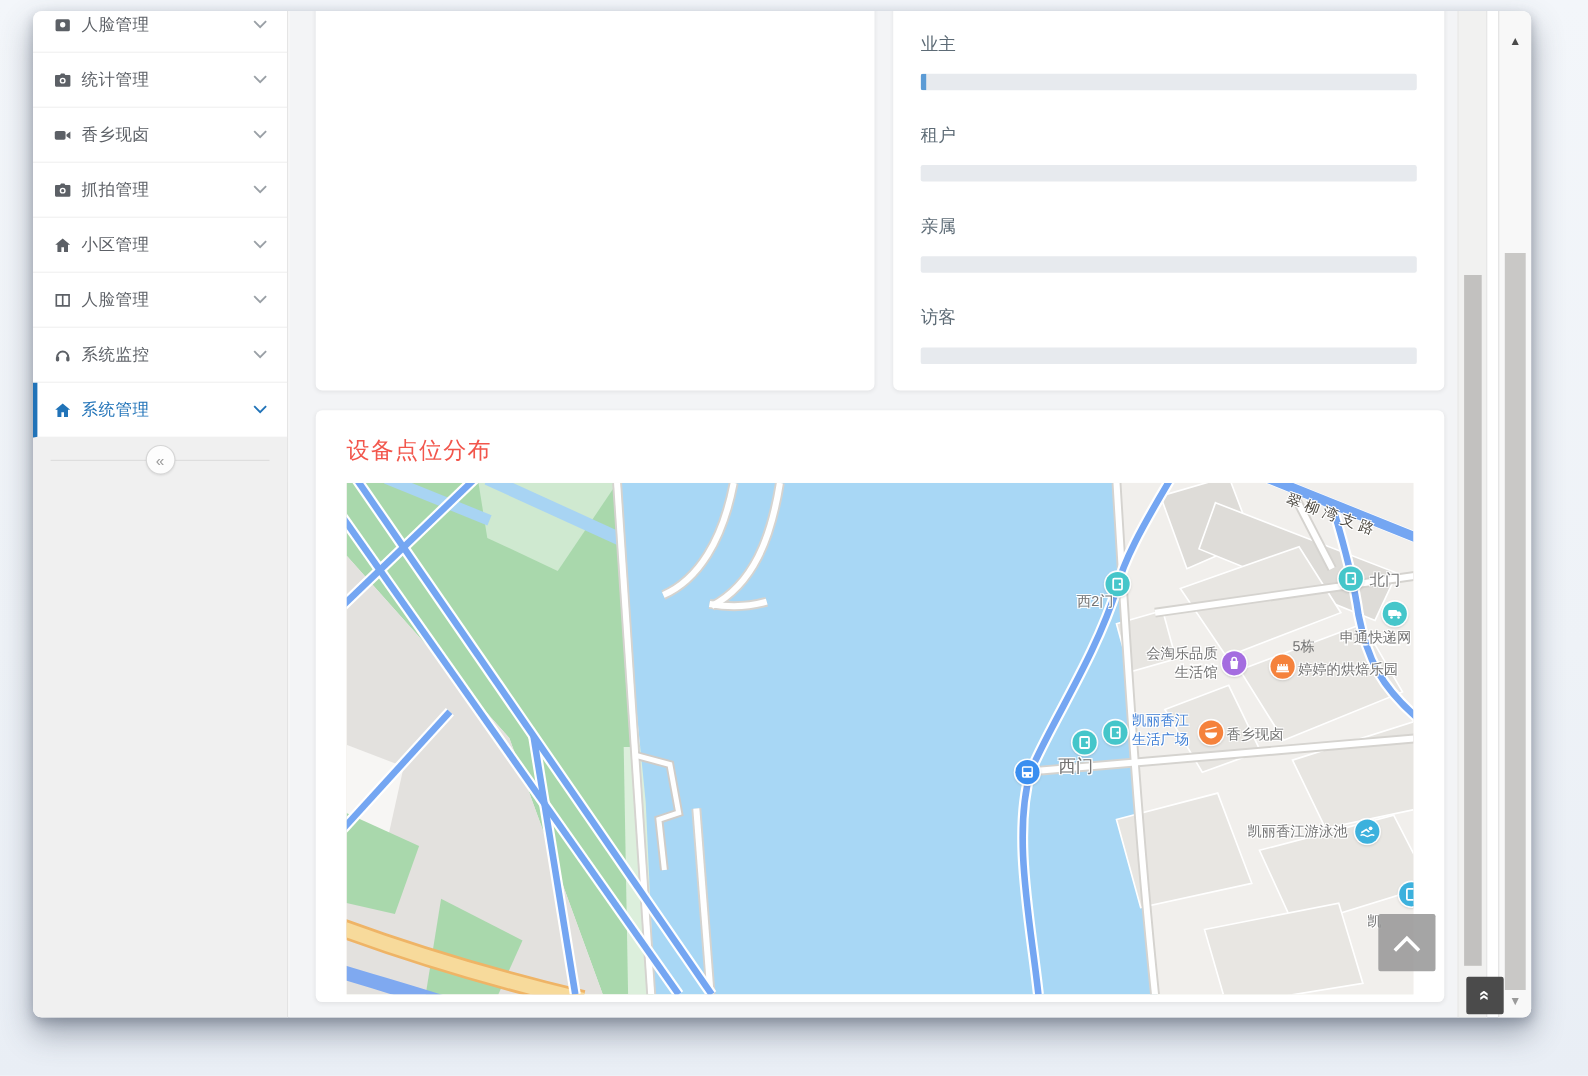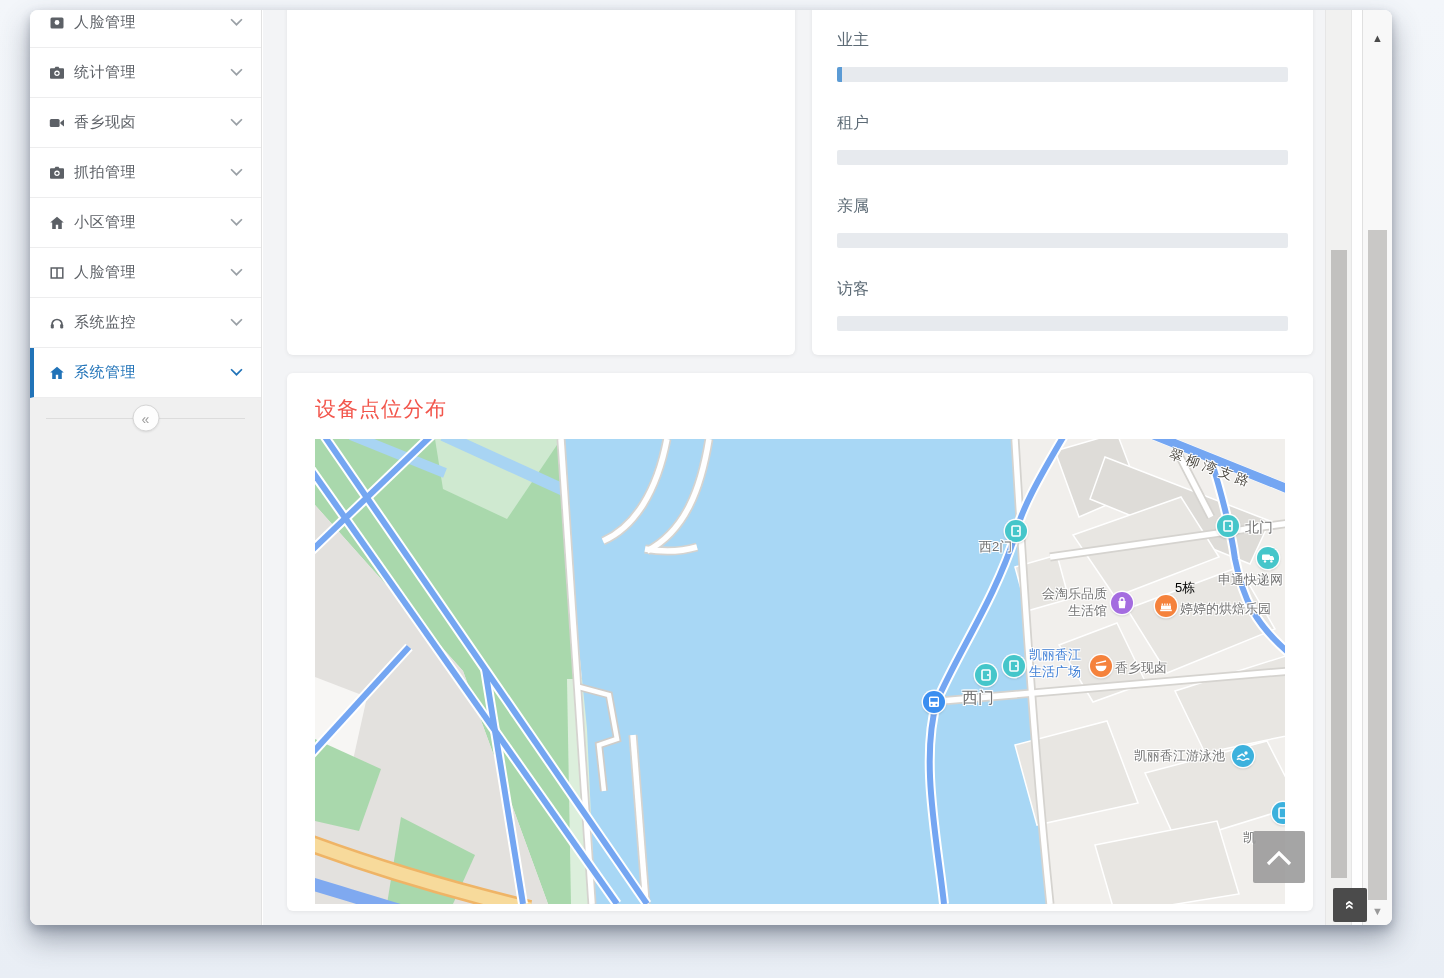--- a/index.html
+++ b/index.html
@@ -46,21 +46,21 @@
   .stat-bar { height:15px; background:var(--bar-track); border-radius:2px; overflow:hidden; margin-bottom:31px; }
   .stat-fill { height:100%; background:var(--bar-fill); }
   .panel-map { width:1026px; height:538px; margin-top:18px; padding:22px 28px 0 28px; }
   .map-title { font-size:21px; color:var(--title-red); font-weight:500; letter-spacing:1px; margin-bottom:16px; }
   
   .map { position:relative; width:970px; height:465px; overflow:hidden; background:#f1efec; cursor:grab; }
   .map svg.base { position:absolute; left:0; top:0; }
   .mlabel { position:absolute; font-size:13px; color:#737373; white-space:nowrap; line-height:17px;
     text-shadow:-1px -1px 0 #fff,1px -1px 0 #fff,-1px 1px 0 #fff,1px 1px 0 #fff,0 1px 0 #fff,0 -1px 0 #fff; }
   .mlabel.blue { color:#3f7fd6; }
-  .mlabel.gray { color:#000000; text-shadow:none; }
+  .mlabel.gray { color:#737373; text-shadow:none; }
   .mlabel.right { text-align:right; }
   .road-label { transform:rotate(20deg); transform-origin:left top; letter-spacing:4px;
     font-size:13.5px; color:#4e4a42; }
   .marker { position:absolute; width:22px; height:22px; border-radius:50%;
     box-shadow:0 0 0 1.5px rgba(255,255,255,.95), 0 1px 3px rgba(0,0,0,.35); cursor:pointer; }
   .marker svg { position:absolute; left:1px; top:1px; width:20px; height:20px; }
   .marker.pin::after { content:""; position:absolute; left:7px; bottom:-3px; width:8px; height:8px;
     background:inherit; transform:rotate(45deg); z-index:-1; }
   .mk-teal   { background:var(--marker-teal); }
   .mk-purple { background:var(--marker-purple); }

